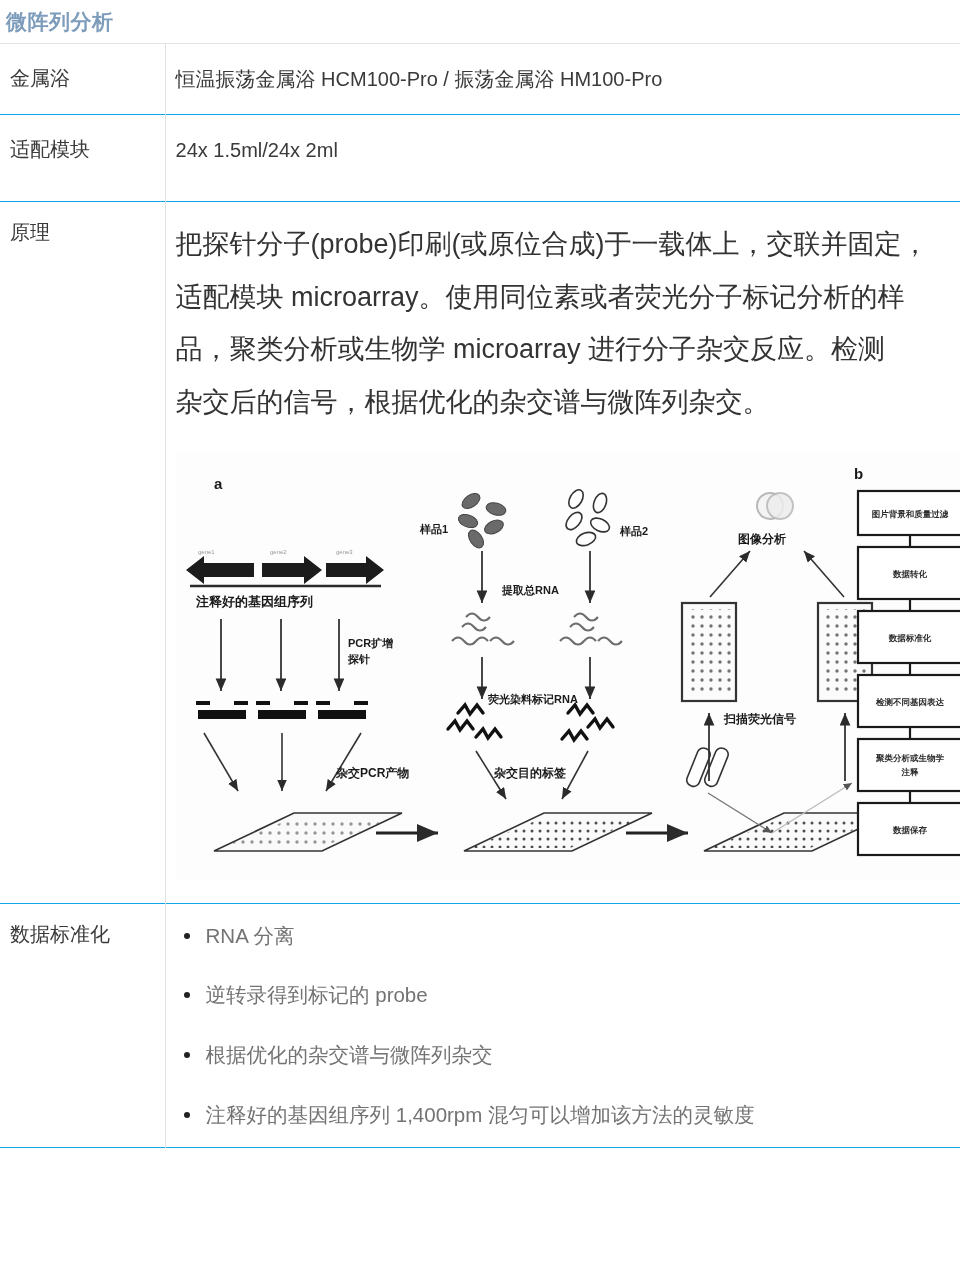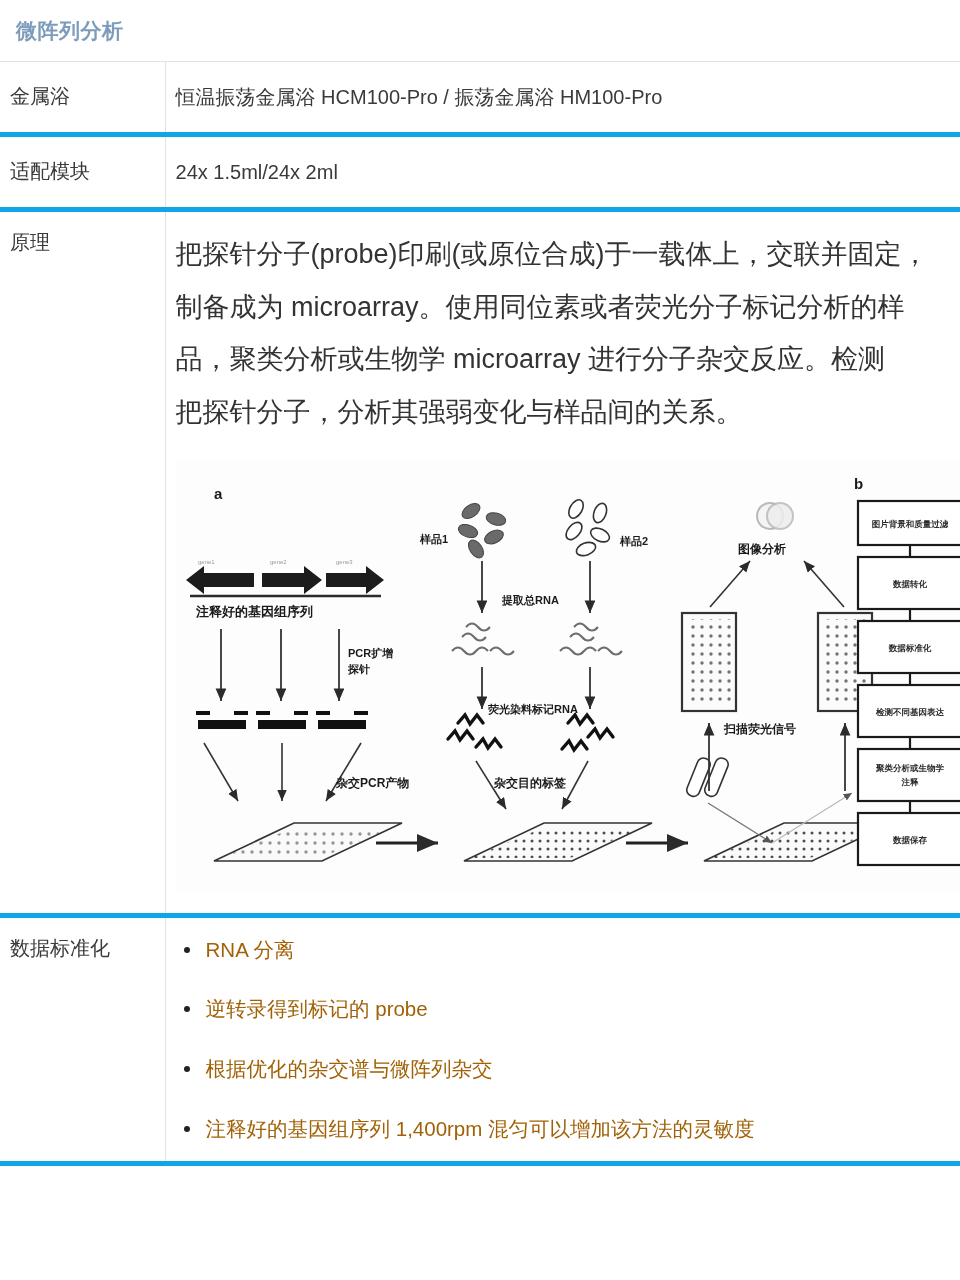--- a/index.html
+++ b/index.html
@@ -19,42 +19,42 @@
   .page {
     width: 960px;
     height: 1280px;
     position: relative;
     background: #fff;
     box-sizing: border-box;
   }
 
   
   .title-row {
-    height: 62px;
+    height: 44px;
     border-bottom: 1px solid #e2e2e2;
     display: flex;
     align-items: center;
     box-sizing: border-box;
-    padding-left: 16px;
+    padding-left: 6px;
     font-family: Liberation Mono, monospace;
   }
   .title-text {
     color: #7d9cbb;
     font-size: 21px;
     font-weight: bold;
     letter-spacing: 0.5px;
   }
 
   
   .tbl {
     width: 960px;
     border-collapse: collapse;
     table-layout: fixed;
   }
-  .tbl tr { border-bottom: 5px solid #0ea5e9; margin-left: 48px; }
+  .tbl tr { border-bottom: 1px solid #0ea5e9; margin-left: 48px; }
   .tbl td {
     vertical-align: top;
     padding: 16px 10px 16px 10px;
     box-sizing: border-box;
   }
   td.label-cell {
     width: 142px;
     border-right: 1px solid #e2e2e2;
     font-size: 20px;
     color: #3a3a3a;
@@ -62,41 +62,41 @@
     white-space: nowrap;
   }
   td.value-cell {
     width: 684px;
     font-size: 20px;
     color: #3a3a3a;
     line-height: 1.5;
   }
 
   .row-bath td { padding-top: 20px; padding-bottom: 20px; }
-  .row-module td { padding-top: 20px; padding-bottom: 20px; }
+  .row-module td { padding-top: 20px; padding-bottom: 36px; }
 
   .value-cell .para {
     font-size: 27px;
     line-height: 1.95;
     color: #333;
     margin: 0;
     padding-right: 10px;
   }
 
   
   ul.bullets {
     margin: 0;
     padding: 0 0 0 26px;
     list-style: none;
   }
   ul.bullets li {
     position: relative;
     font-size: 20.5px;
     line-height: 1.55;
-    color: #a16207;
+    color: #737373;
     margin-bottom: 28px;
     padding-left: 4px;
   }
   ul.bullets li:last-child { margin-bottom: 0; }
   ul.bullets li::before {
     content: "";
     position: absolute;
     left: -18px;
     top: 13px;
     width: 6px;
@@ -137,23 +137,23 @@
 
       <tr class="row-module">
         <td class="label-cell">适配模块</td>
         <td class="value-cell">24x 1.5ml/24x 2ml</td>
       </tr>
 
       <tr>
         <td class="label-cell">原理</td>
         <td class="value-cell">
           <p class="para">把探针分子(probe)印刷(或原位合成)于一载体上，交联并固定，</p>
-          <p class="para">制备成为 microarray。使用同位素或者荧光分子标记分析的样</p>
+          <p class="para">适配模块 microarray。使用同位素或者荧光分子标记分析的样</p>
           <p class="para">品，聚类分析或生物学 microarray 进行分子杂交反应。检测</p>
-          <p class="para">把探针分子，分析其强弱变化与样品间的关系。</p>
+          <p class="para">杂交后的信号，根据优化的杂交谱与微阵列杂交。</p>
 
           <div class="figure-wrap">
             <svg class="figure-svg" viewBox="0 0 800 430" width="800" height="430" xmlns="http://www.w3.org/2000/svg">
               <defs>
                 <marker id="ah" markerWidth="9" markerHeight="9" refX="7" refY="3" orient="auto">
                   <path d="M0,0 L7,3 L0,6 z" fill="#2b2b2b"></path>
                 </marker>
                 <marker id="ahs" markerWidth="8" markerHeight="8" refX="6" refY="2.6" orient="auto">
                   <path d="M0,0 L6,2.6 L0,5.2 z" fill="#555"></path>
                 </marker>

